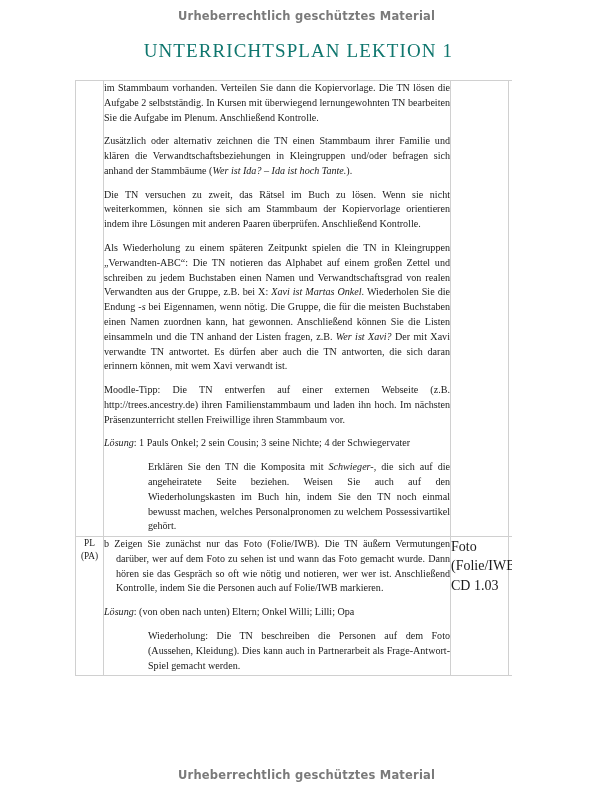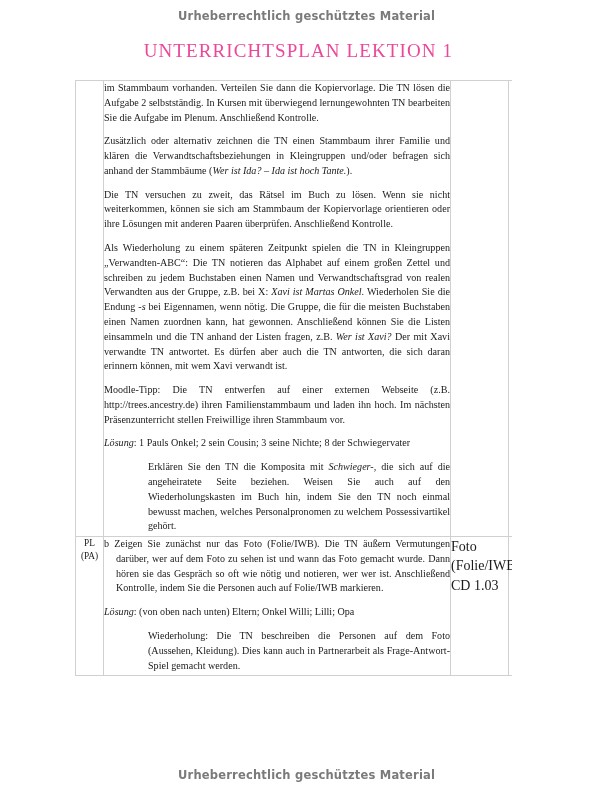--- a/index.html
+++ b/index.html
@@ -29,21 +29,21 @@
     color: #7a7a7a;
     white-space: nowrap;
   }
   .header-title {
     position: absolute;
     right: 59px;
     top: 40px;
     font-family: "Liberation Serif", serif;
     font-size: 19px;
     letter-spacing: 1.1px;
-    color: #ec4899;
+    color: #0f766e;
     white-space: nowrap;
   }
   .header-box {
     position: absolute;
     left: 551px;
     top: 28px;
     width: 49px;
     height: 38px;
     background: #d5d5d5;
   }
@@ -137,24 +137,24 @@
       <col class="col-media">
       <col class="col-note">
     </colgroup>
     <tbody>
       <tr>
         <td class="cell-mode"></td>
         <td class="cell-body">
           <div id="row0-body">
               <div class="para"><span>im Stammbaum vorhanden. Verteilen Sie dann die Kopiervorlage. Die TN lösen die Aufgabe 2 selbstständig. In Kursen mit überwiegend lernungewohnten TN bearbeiten Sie die Aufgabe im Plenum. Anschließend Kontrolle.</span></div>
               <div class="para"><span>Zusätzlich oder alternativ zeichnen die TN einen Stammbaum ihrer Familie und klären die Verwandtschaftsbeziehungen in Kleingruppen und/oder befragen sich anhand der Stammbäume (</span><em>Wer ist Ida? – Ida ist hoch Tante.</em><span>).</span></div>
-              <div class="para"><span>Die TN versuchen zu zweit, das Rätsel im Buch zu lösen. Wenn sie nicht weiterkommen, können sie sich am Stammbaum der Kopiervorlage orientieren oder ihre Lösungen mit anderen Paaren überprüfen. Anschließend Kontrolle.</span></div>
+              <div class="para"><span>Die TN versuchen zu zweit, das Rätsel im Buch zu lösen. Wenn sie nicht weiterkommen, können sie sich am Stammbaum der Kopiervorlage orientieren indem ihre Lösungen mit anderen Paaren überprüfen. Anschließend Kontrolle.</span></div>
               <div class="para"><span>Als Wiederholung zu einem späteren Zeitpunkt spielen die TN in Kleingruppen „Verwandten-ABC“: Die TN notieren das Alphabet auf einem großen Zettel und schreiben zu jedem Buchstaben einen Namen und Verwandtschaftsgrad von realen Verwandten aus der Gruppe, z.B. bei X: </span><em>Xavi ist Martas Onkel</em><span>. Wiederholen Sie die Endung </span><em>-s</em><span> bei Eigennamen, wenn nötig. Die Gruppe, die für die meisten Buchstaben einen Namen zuordnen kann, hat gewonnen. Anschließend können Sie die Listen einsammeln und die TN anhand der Listen fragen, z.B. </span><em>Wer ist Xavi?</em><span> Der mit Xavi verwandte TN antwortet. Es dürfen aber auch die TN antworten, die sich daran erinnern können, mit wem Xavi verwandt ist.</span></div>
               <div class="para"><span>Moodle-Tipp: Die TN entwerfen auf einer externen Webseite (z.B. http://trees.ancestry.de) ihren Familienstammbaum und laden ihn hoch. Im nächsten Präsenzunterricht stellen Freiwillige ihren Stammbaum vor.</span></div>
-              <div class="para"><em>Lösung</em><span>: 1 Pauls Onkel; 2 sein Cousin; 3 seine Nichte; 8 der Schwiegervater</span></div>
+              <div class="para"><em>Lösung</em><span>: 1 Pauls Onkel; 2 sein Cousin; 3 seine Nichte; 4 der Schwiegervater</span></div>
               <div class="para"><span>Erklären Sie den TN die Komposita mit </span><em>Schwieger-</em><span>, die sich auf die angeheiratete Seite beziehen. Weisen Sie auch auf den Wiederholungskasten im Buch hin, indem Sie den TN noch einmal bewusst machen, welches Personalpronomen zu welchem Possessivartikel gehört.</span></div>
             </div>
         </td>
         <td class="cell-media"></td>
         <td class="cell-note"></td>
       </tr>
       <tr>
         <td class="cell-mode">
           <div id="row1-mode">PL (PA)</div>
         </td>

